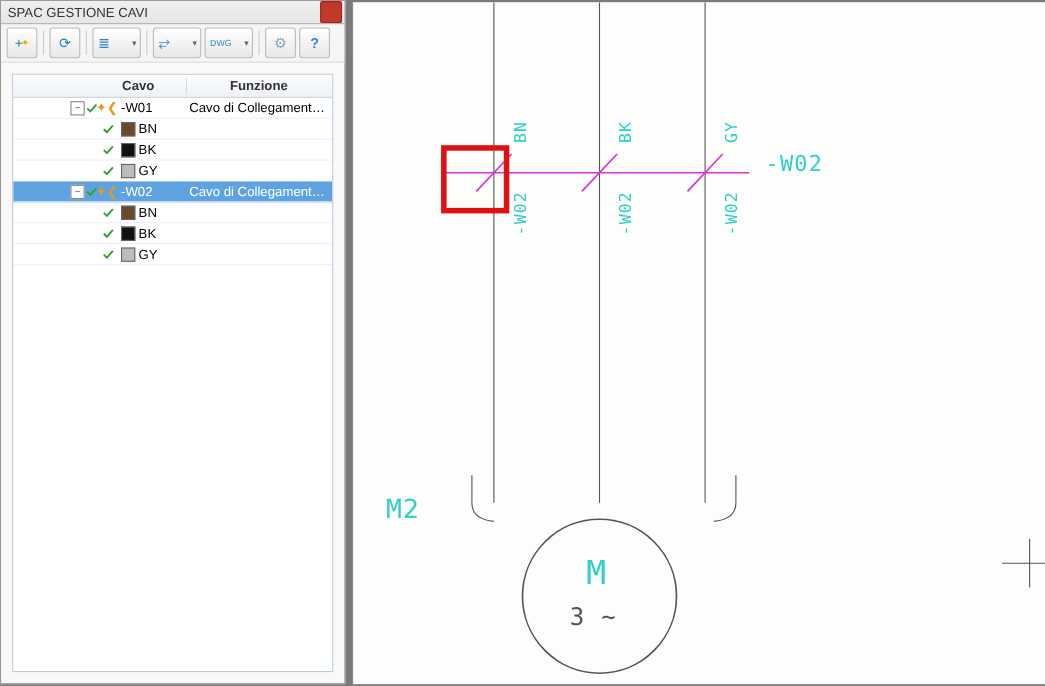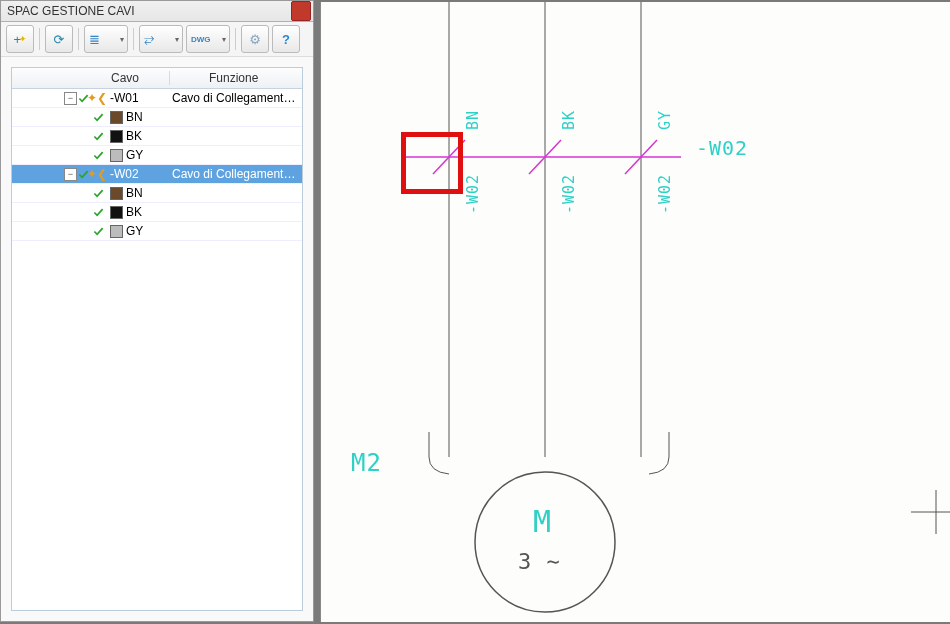--- a/index.html
+++ b/index.html
@@ -70,21 +70,21 @@
     flex: 1;
     background: #fff;
     margin: 10px;
     border: 1px solid #bcd;
     overflow: auto;
   }
   .tree-header {
     display:flex;
     background: linear-gradient(#fdfdfe,#eef1f5);
     border-bottom:1px solid #c7d2e0;
-    font-weight:normal;
+    font-weight:bold;
     color:#333;
     height:20px;
     align-items:center;
     justify-content:space-between;
   }
   .col-indent{width:94px; border-right:1px solid #d3dbe6;}
   .col-cavo{width:58px; padding-left:4px; border-right:1px solid #d3dbe6;}
   .col-funz{flex:1; padding-left:4px;margin-left:35px;}
   .trow{
     display:flex;
@@ -148,21 +148,21 @@
       </div>
     <div class="tsep"></div>
     <div class="tbtn split">
         <span style="color:#3585c5;">≣</span>
       </div>
     <div class="tsep"></div>
     <div class="tbtn split">
         <span style="color:#3585c5;">⥂</span>
       </div>
     <div class="tbtn split">
-        <span style="color:#3585c5;font-size:8px;font-weight:bold;">DWG</span>
+        <span style="color:#3585c5;font-size:8px;font-weight:normal;">DWG</span>
       </div>
     <div class="tsep"></div>
     <div class="tbtn">
         <span style="color:#8aa6bf;">⚙</span>
       </div>
     <div class="tbtn">
         <span style="color:#2b87d3;font-weight:bold;">?</span>
       </div>
   </div>
 

